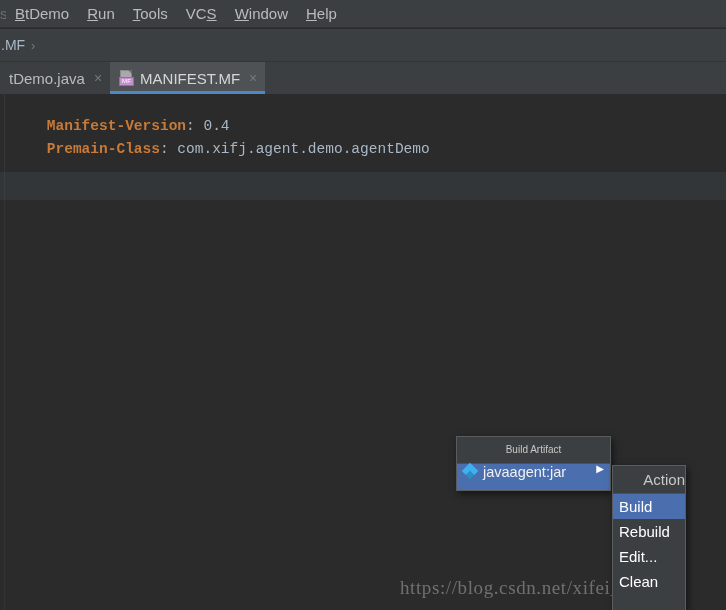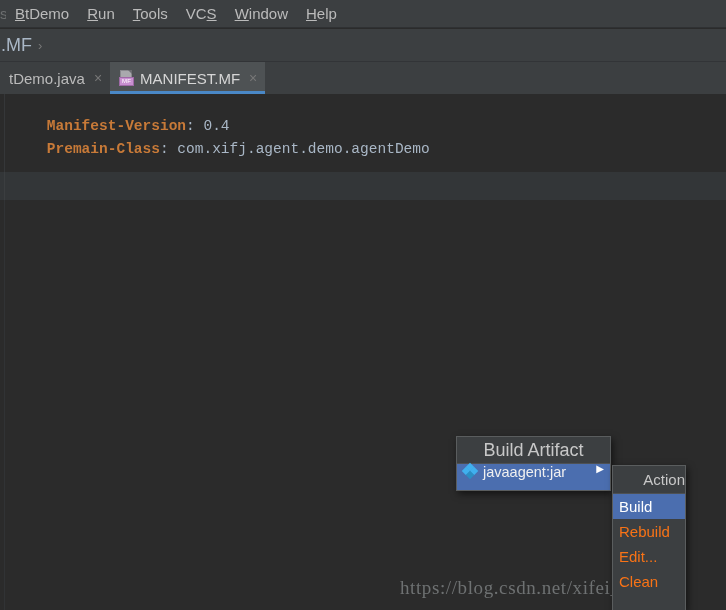--- a/index.html
+++ b/index.html
@@ -52,21 +52,21 @@
     left: 0; top: 29px;
     width: 726px; height: 33px;
     background: #3c3f41;
     display: flex;
     align-items: center;
     box-sizing: border-box;
     border-bottom: 1px solid #323437;
   }
   .crumb {
     color: #a9b7c6;
-    font-size: 18px;
+    font-size: 14px;
     padding-left: 1px;
     white-space: nowrap;
   }
   .crumb-sep {
     color: #787878;
     font-size: 13px;
     padding: 0 7px 0 6px;
   }
 
   
@@ -223,21 +223,21 @@
     border: 1px solid #5a5d5e;
     box-shadow: 2px 3px 7px rgba(0,0,0,0.55);
     box-sizing: border-box;
     z-index: 20;
   }
   #popup-title {
     height: 26px;
     line-height: 26px;
     text-align: center;
     color: #c8c8c8;
-    font-size: 18px;
+    font-size: 10px;
     background: #3c3f41;
     border-bottom: 1px solid #4e5153;
     cursor: default;
   }
   #artifact-row {
     height: 26px;
     display: flex;
     align-items: flex-start;
     background: #4b6eaf;
     padding-left: 6px;
@@ -294,21 +294,21 @@
     color: #c8c8c8;
     font-size: 15px;
     background: #3c3f41;
     border-bottom: 1px solid #4e5153;
     cursor: default;
   }
   .sub-item {
     height: 25px;
     line-height: 25px;
     padding-left: 6px;
-    color: #f97316;
+    color: #ffffff;
     font-size: 15px;
     white-space: nowrap;
     cursor: default;
     box-sizing: border-box;
   }
   .sub-item.selected {
     background: #4b6eaf;
     color: #ffffff;
   }
 </style>

